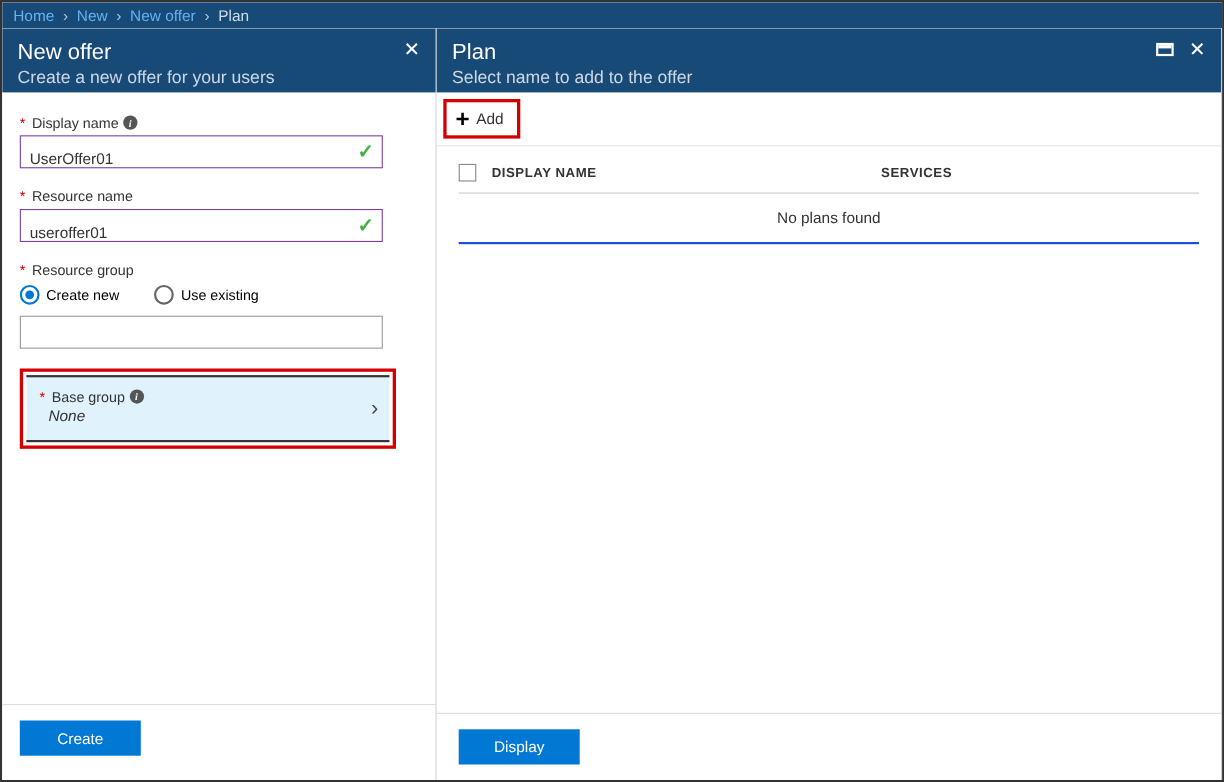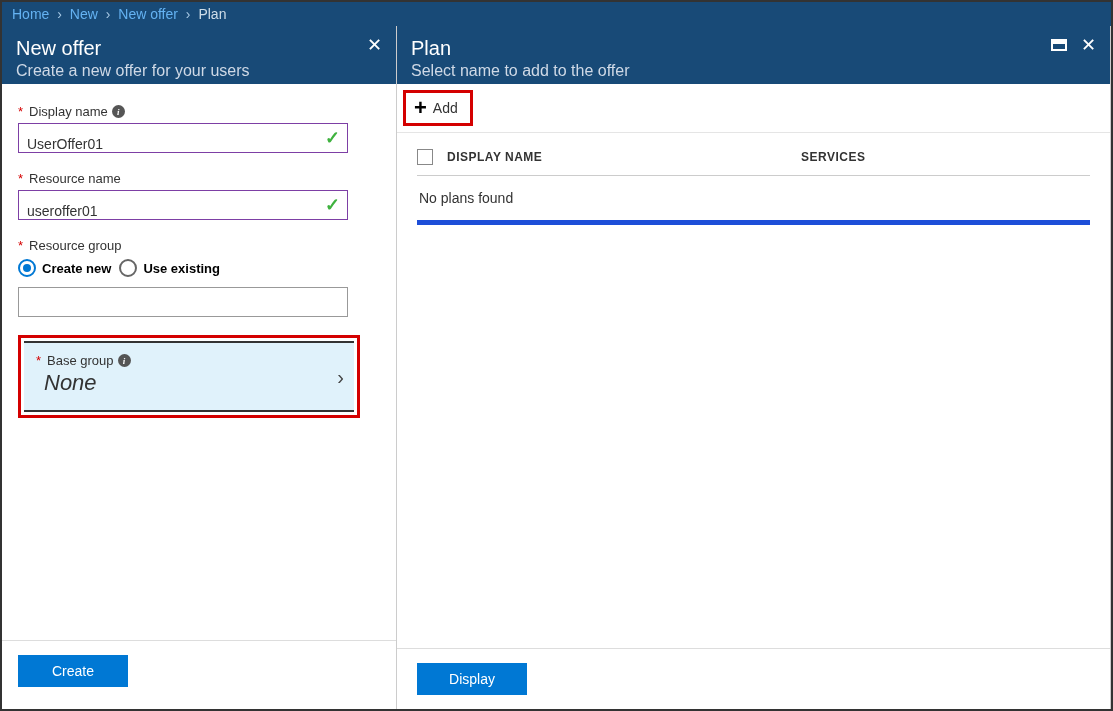--- a/index.html
+++ b/index.html
@@ -104,24 +104,23 @@
     position: absolute;
     right: 8px;
     top: 50%;
     transform: translateY(-50%);
     color: #3fb23f;
     font-size: 18px;
     font-weight: bold;
   }
   .radio-row {
     display: flex;
-    gap: 8px;
+    gap: 32px;
     margin-top: 6px;
     align-items: center;
-    font-weight: bold;
   }
   .radio-item { display: flex; align-items: center; gap: 6px; cursor: pointer; }
   .radio-circle {
     width: 18px; height: 18px; border: 2px solid #666; border-radius: 50%;
     display: flex; align-items: center; justify-content: center;
   }
   .radio-circle.selected { border-color: #0078d4; }
   .radio-dot { width: 8px; height: 8px; background: #0078d4; border-radius: 50%; }
   .plain-input {
     width: 330px; height: 30px; border: 1px solid #999; padding: 4px 8px;
@@ -137,21 +136,21 @@
     background: #e0f2fb;
     border-top: 2px solid #333;
     border-bottom: 2px solid #333;
     padding: 10px 12px 14px 12px;
     position: relative;
     cursor: pointer;
   }
   .selector-inner .required { position: relative; top: 0; }
   .selector-label { font-size: 13px; color: #333; display: flex; align-items: center; gap: 4px;}
   .selector-value {
-    font-size: 22px; font-style: italic; color: #333; margin-top: 2px; margin-left: 8px;
+    font-size: 14px; font-style: italic; color: #333; margin-top: 2px; margin-left: 8px;
   }
   .selector-chevron {
     position: absolute; right: 10px; top: 50%; transform: translateY(-50%);
     font-size: 20px; color: #444;
   }
   .blade-footer {
     border-top: 1px solid #ddd;
     padding: 14px 16px 22px 16px;
   }
   .btn-primary {
@@ -195,21 +194,21 @@
     width: 16px; height: 16px; border: 1px solid #888; cursor: pointer; background:#fff;
   }
   .col-head {
     font-size: 12px;
     letter-spacing: 0.5px;
     color: #333;
     font-weight: 600;
   }
   .col-name { width: 340px; }
   .col-services { flex: 1; }
-  .table-body { padding: 14px 2px; border-bottom: 5px solid #1d4ed8; }
+  .table-body { padding: 14px 2px; border-bottom: 2px solid #1d4ed8; text-align: center; }
   .empty-msg { font-size: 14px; color: #333; }
   .right-footer {
     border-top: 1px solid #ddd;
     padding: 14px 20px;
   }
   .maximize-icon {
     width: 16px; height: 12px; border: 2px solid #fff; display: inline-block;
     position: relative;
   }
   .maximize-icon::before {

